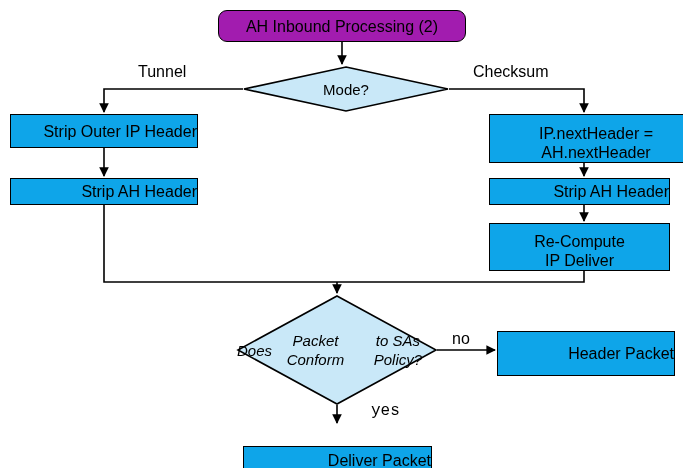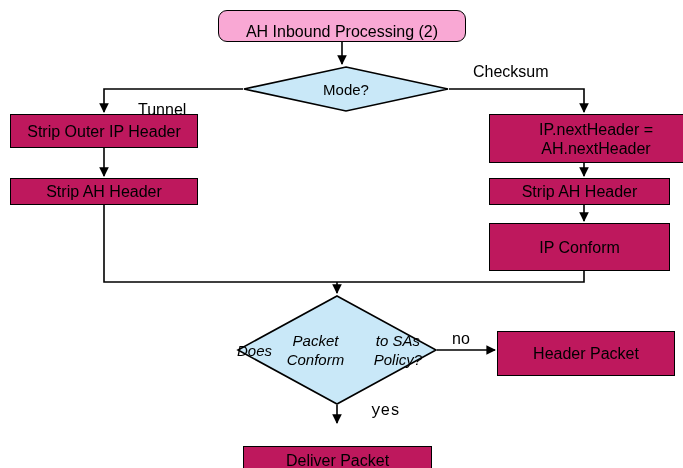--- a/index.html
+++ b/index.html
@@ -30,28 +30,28 @@
     display: flex;
     align-items: center;
     justify-content: center;
     text-align: center;
     color: #000000;
     font-size: 16px;
     line-height: 19px;
     z-index: 3;
   }
   .rect {
-    background: #be185d;
+    background: #0ea5e9;
     border: 1.4px solid #000000;
+    justify-content: flex-end;
   }
   .rounded {
-    background: #f9a8d4;
+    background: #a21caf;
     border: 1.6px solid #000000;
     border-radius: 9px;
-    align-items: flex-end;
   }
   .diamond-wrap {
     position: absolute;
     z-index: 2;
   }
   .diamond-wrap svg {
     position: absolute;
     left: 0;
     top: 0;
     overflow: visible;
@@ -122,21 +122,21 @@
     <span>AH Inbound Processing (2)</span>
   </div>
 
   <div class="diamond-wrap" style="left:243px; top:66px; width:206px; height:46px;">
     <svg width="206" height="46" viewBox="0 0 206 46" xmlns="http://www.w3.org/2000/svg">
       <polygon points="103,1 205,23 103,45 1,23" fill="#c9e8f8" stroke="#000000" stroke-width="1.6"></polygon>
     </svg>
     <div class="diamond-label">Mode?</div>
   </div>
 
-  <div class="edge-label" style="left:138px; top:63px;margin-top:38px;">Tunnel</div>
+  <div class="edge-label" style="left:138px; top:63px;">Tunnel</div>
 
   <div class="edge-label" style="left:473px; top:63px;">Checksum</div>
 
   <div class="node rect" style="left:10px; top:114px; width:188px; height:34px;">
     <span>Strip Outer IP Header</span>
   </div>
 
   <div class="node rect" style="left:10px; top:178px; width:188px; height:27px;">
     <span>Strip AH Header</span>
   </div>
@@ -144,21 +144,22 @@
   <div class="node rect" style="left:489px; top:114px; width:214px; height:49px; flex-direction:column;">
     <span>IP.nextHeader =</span>
     <span>AH.nextHeader</span>
   </div>
 
   <div class="node rect" style="left:489px; top:178px; width:181px; height:27px;">
     <span>Strip AH Header</span>
   </div>
 
   <div class="node rect" style="left:489px; top:223px; width:181px; height:48px; flex-direction:column;">
-    <span>IP Conform</span>
+    <span>Re-Compute</span>
+    <span>IP Deliver</span>
   </div>
 
   <div class="diamond-wrap" style="left:237px; top:295px; width:200px; height:110px;">
     <svg width="200" height="110" viewBox="0 0 200 110" xmlns="http://www.w3.org/2000/svg">
       <polygon points="100,1 199,55 100,109 1,55" fill="#c9e8f8" stroke="#000000" stroke-width="1.6"></polygon>
     </svg>
     <div class="diamond-label" style="flex-direction:row;font-style:italic;">
       <span>Does</span>
       <span>Packet Conform</span>
       <span>to SAs Policy?</span>

